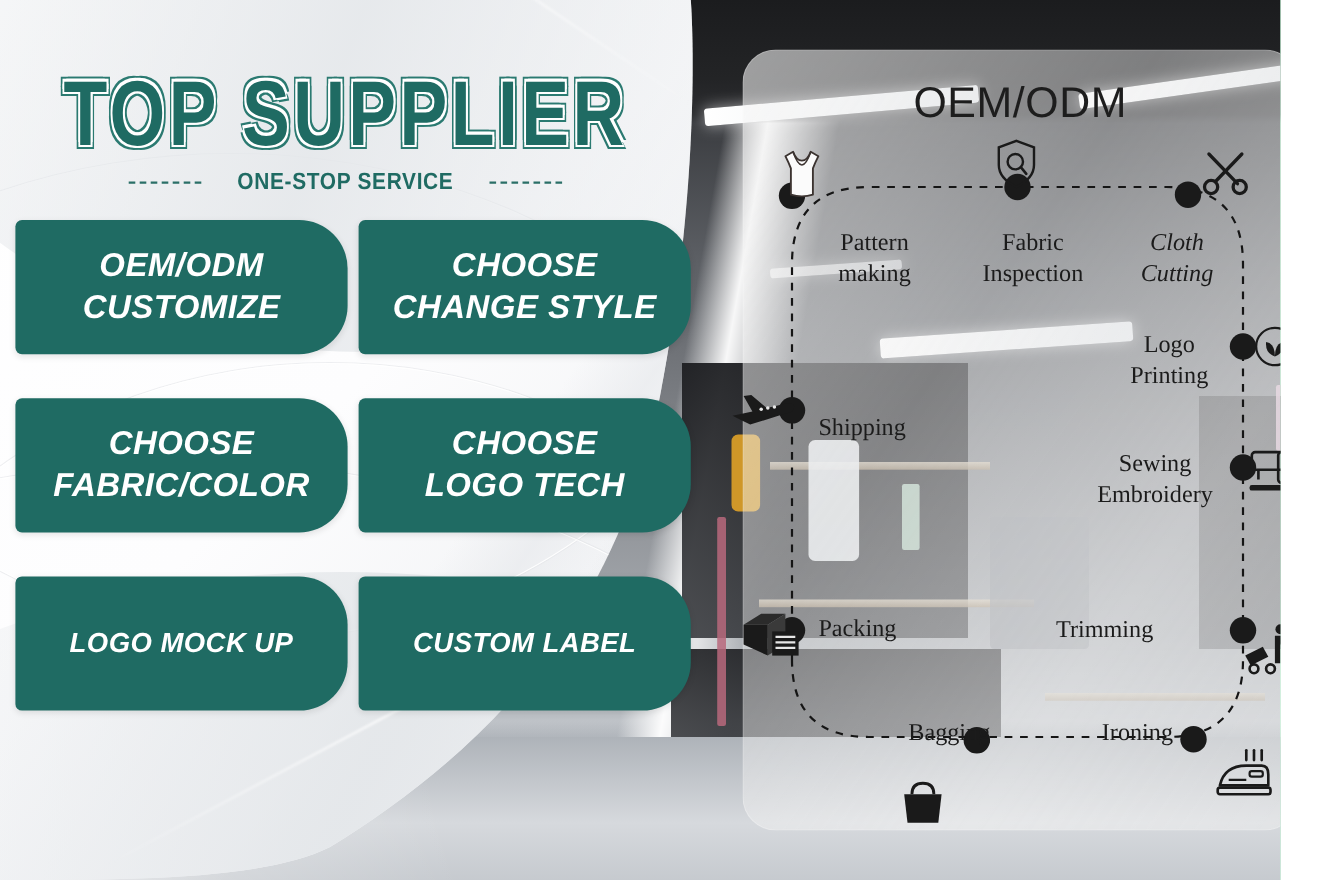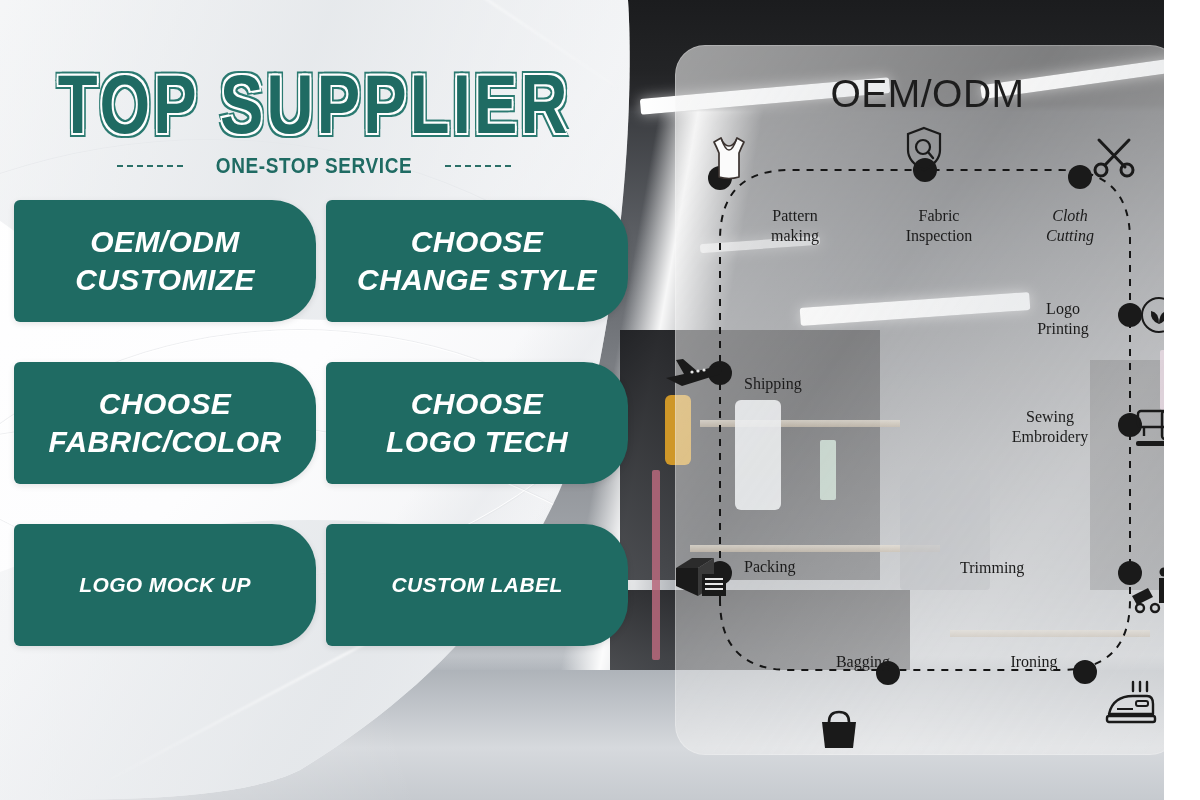--- a/index.html
+++ b/index.html
@@ -167,21 +167,21 @@
   .pill-text {
     color: #ffffff;
     font-family: "Liberation Sans", sans-serif;
     font-weight: 700;
     font-style: italic;
     font-size: 30px;
     line-height: 1.28;
     letter-spacing: .4px;
     white-space: pre-line;
   }
-  .pill.one-line .pill-text { font-size: 21px; }
+  .pill.one-line .pill-text { font-size: 25px; }
   .glass-wide {
     position: absolute;
     left: 675px; top: 45px;
     width: 505px; height: 710px;
     border-radius: 30px;
     background:
       linear-gradient(125deg, rgba(255,255,255,.30) 0%, rgba(255,255,255,.06) 38%, rgba(255,255,255,.24) 70%, rgba(255,255,255,.10) 100%),
       rgba(235,236,237,.42);
     box-shadow: inset 0 0 0 1px rgba(255,255,255,.22);
   }
@@ -198,21 +198,21 @@
     color: #1d1d1d;
   }
 
   
   .loop-svg { position: absolute; left: 660px; top: 40px; }
 
   
   .plabel {
     position: absolute;
     font-family: "Liberation Serif", serif;
-    font-size: 16px;
+    font-size: 22px;
     line-height: 1.26;
     color: #1b1b1b;
     white-space: pre-line;
   }
   .plabel.ctr { text-align: center; }
   .plabel.rgt { text-align: left; }
 
   .picon { position: absolute; }
 </style>
 </head>

